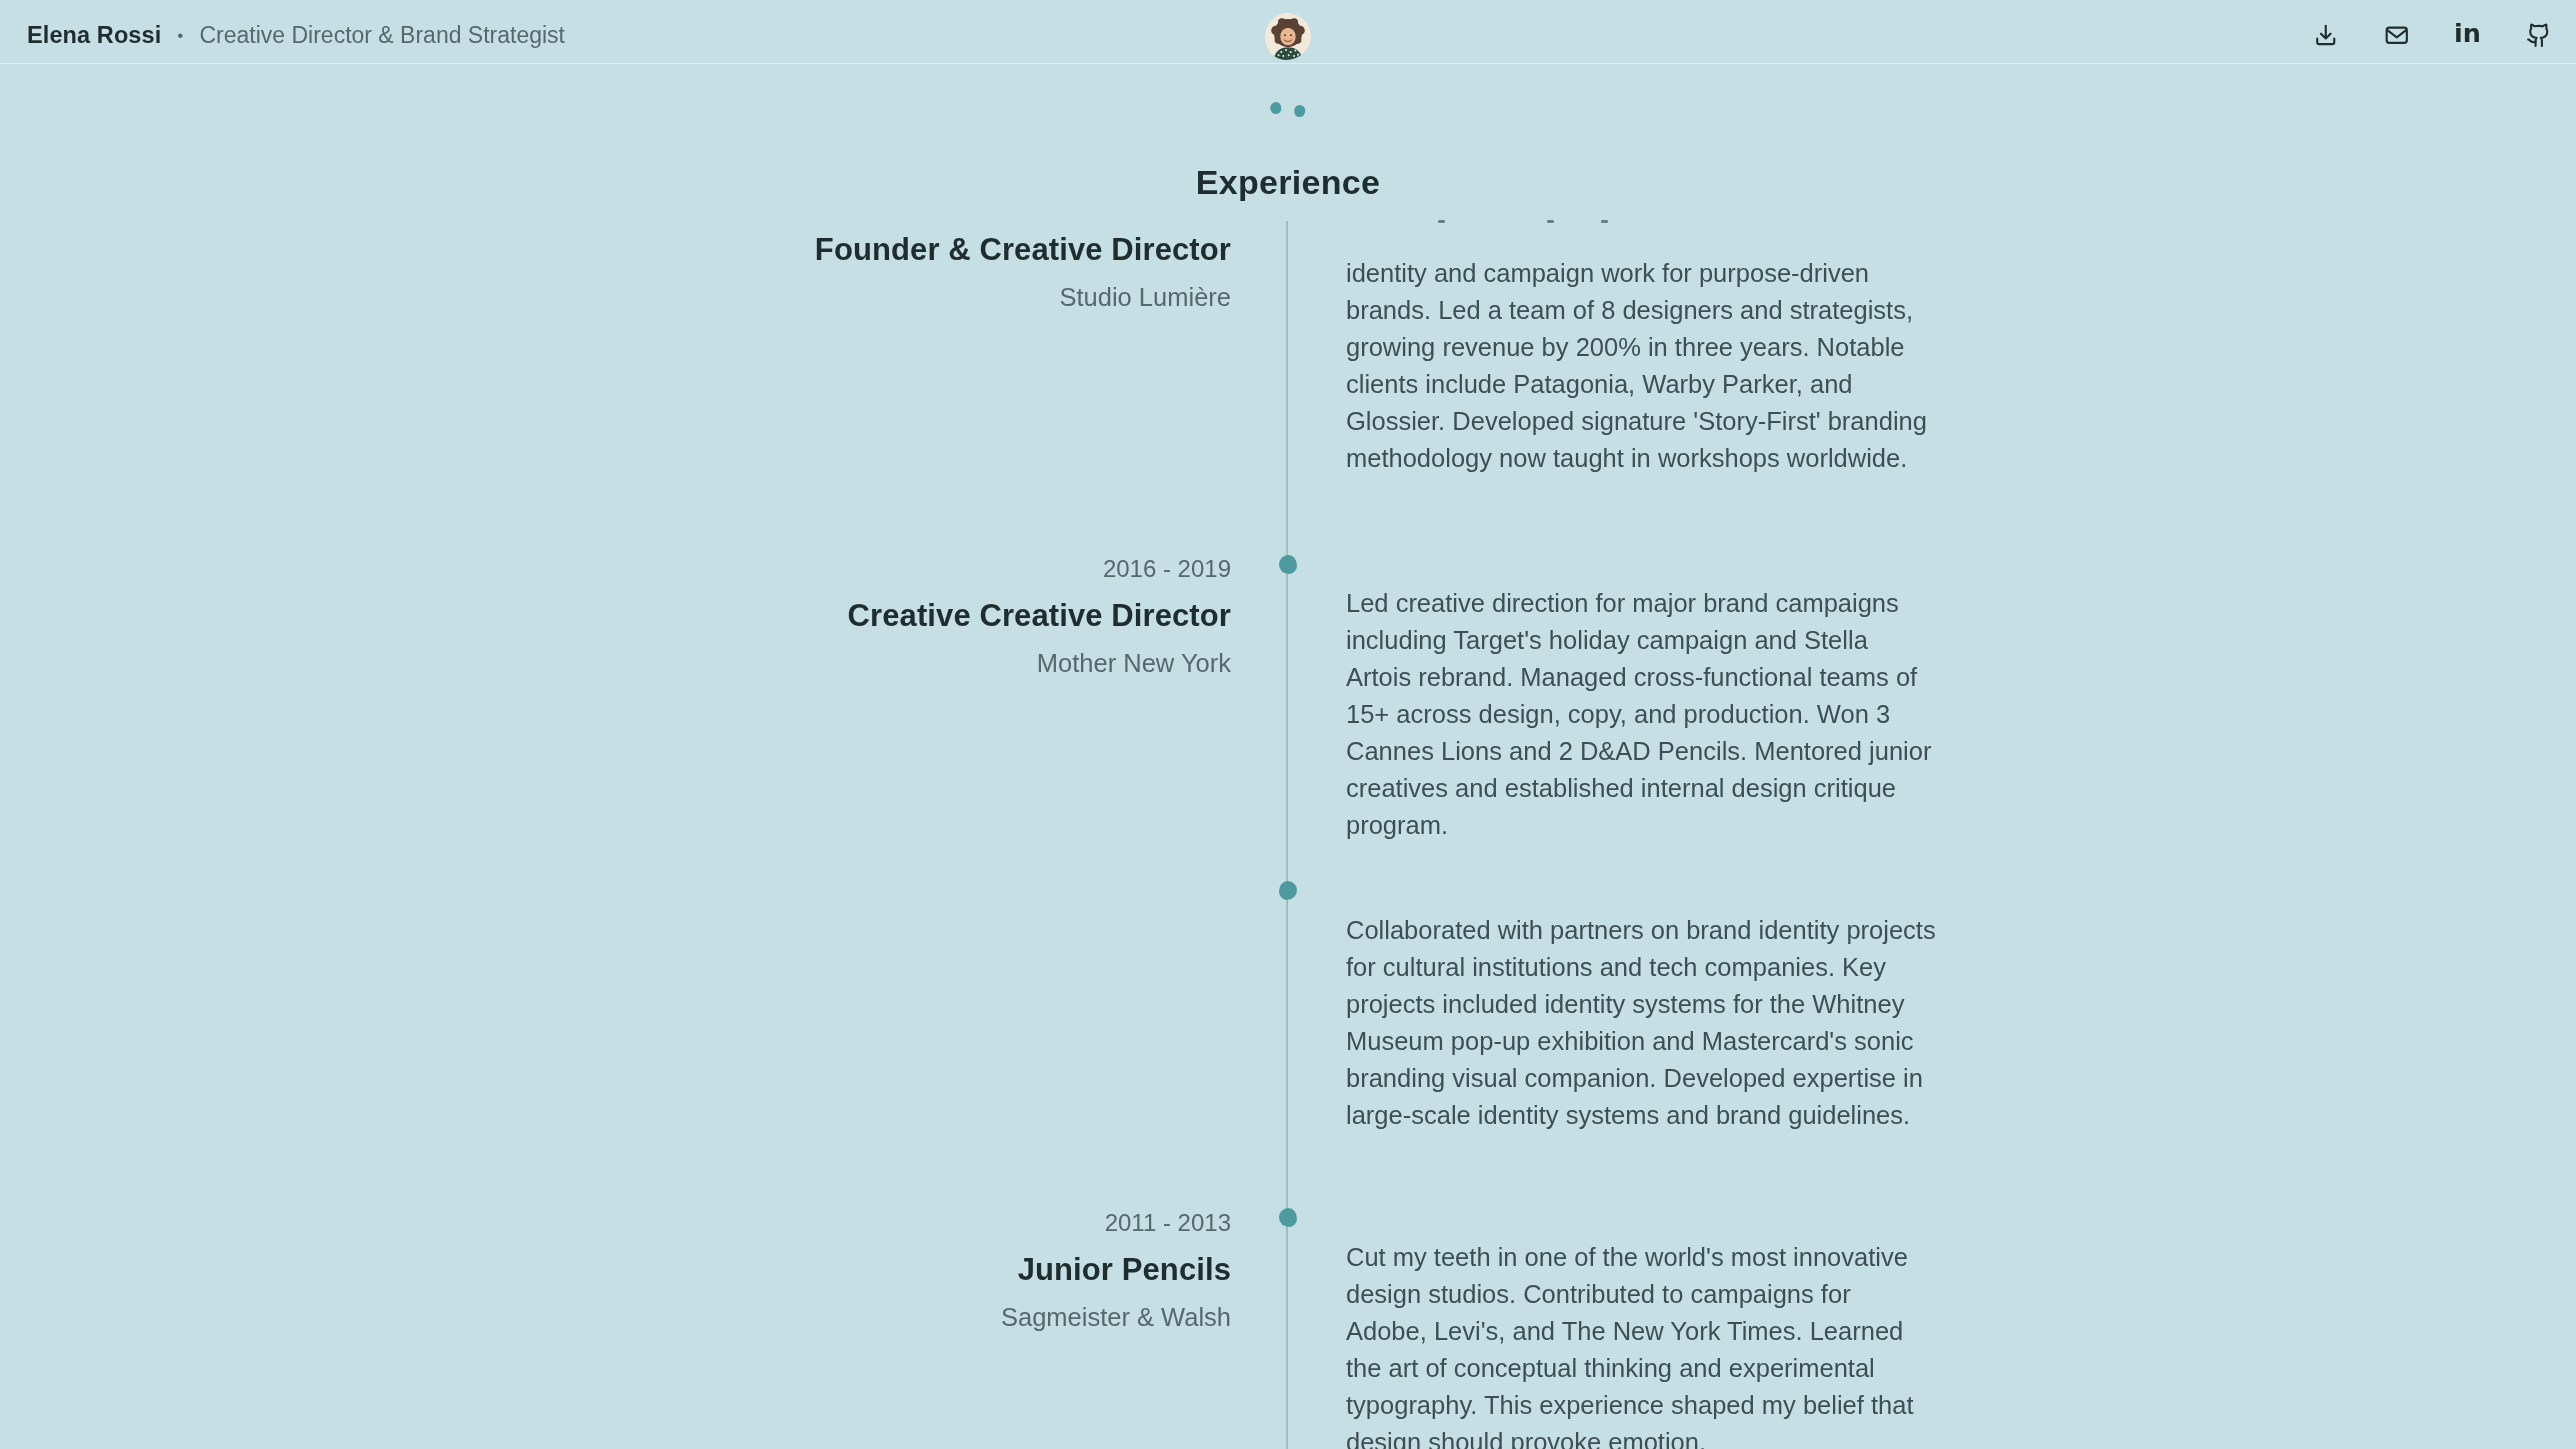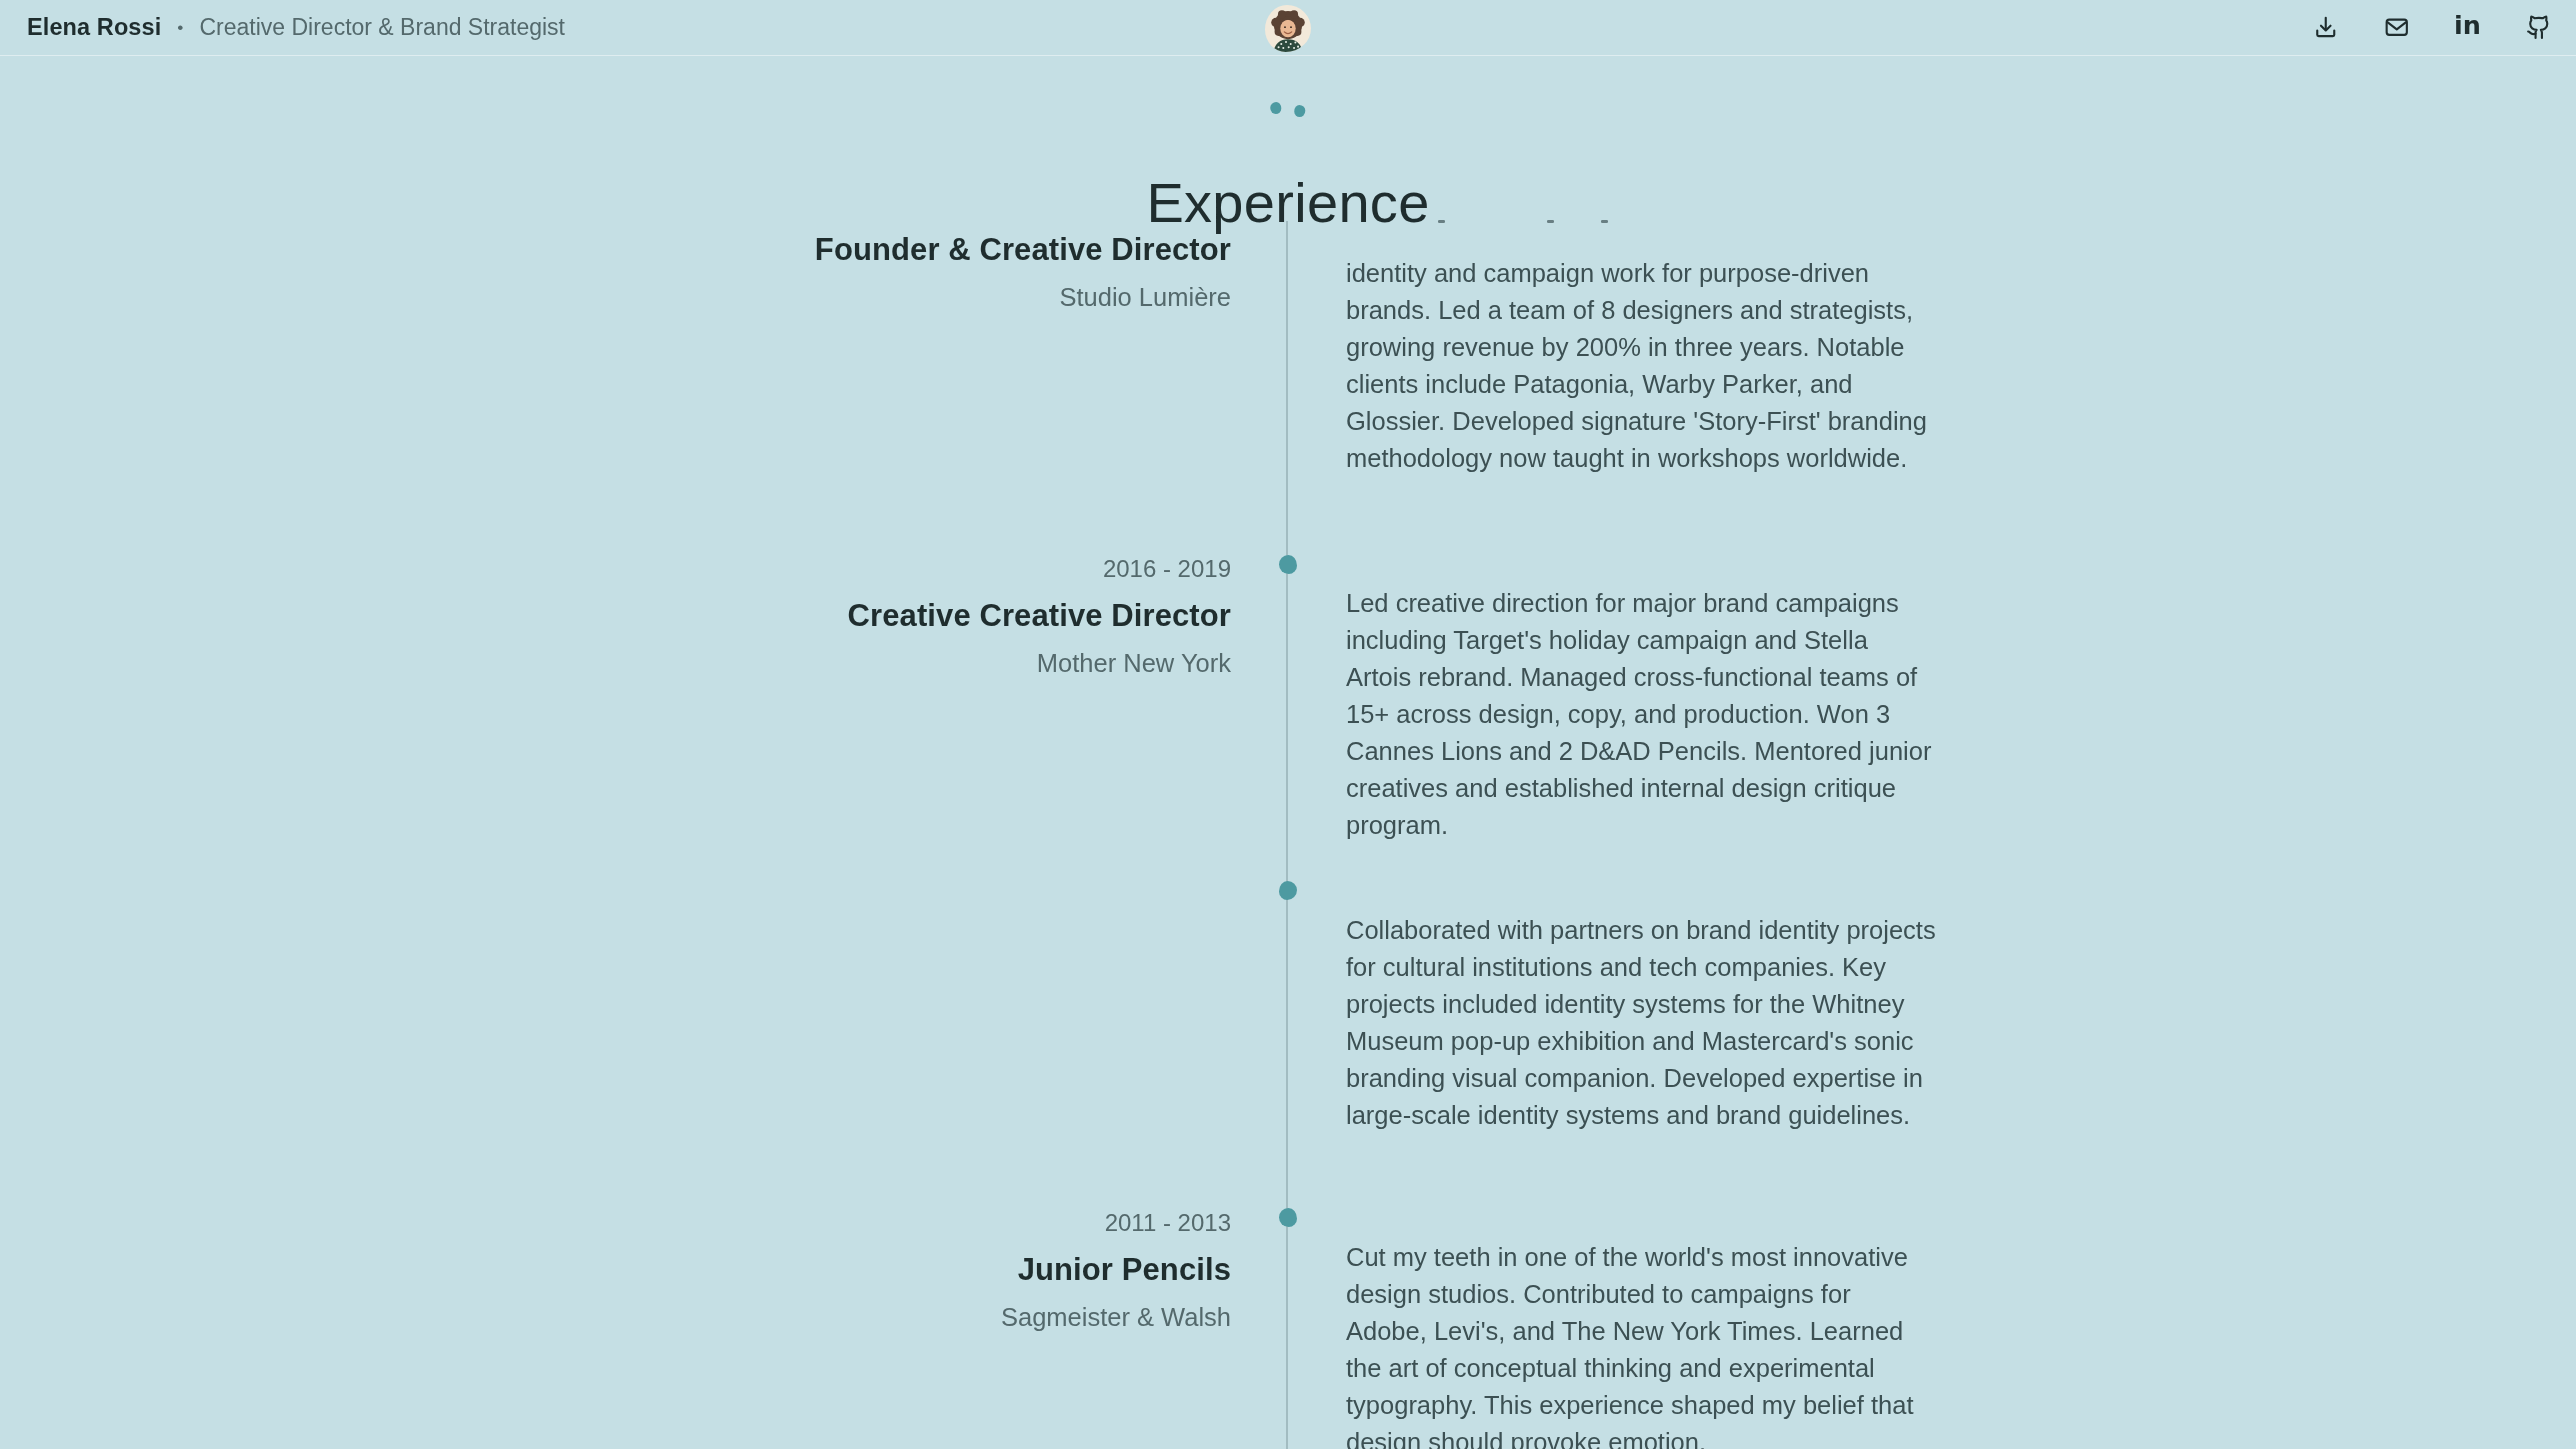--- a/index.html
+++ b/index.html
@@ -7,21 +7,21 @@
     position:relative;
     width:2576px;height:1449px;
     overflow:hidden;
     background:var(--background,#c5dfe4);
     font-family:"Liberation Sans",sans-serif;
     color:var(--ink,#1f2d2e);
   }
 
   
   .topbar{
-    position:absolute;top:0;left:0;right:0;height:56px;
+    position:absolute;top:8px;left:0;right:0;height:56px;
     border-bottom:1.3px solid rgba(255,255,255,0.45);
     display:flex;align-items:center;
     padding:0 27px;box-sizing:border-box;
   }
   .identity{display:flex;align-items:center;gap:16px;}
   .identity .name{font-size:23.5px;font-weight:700;letter-spacing:0.1px;color:var(--ink);}
   .identity .sep{font-size:17.4px;color:var(--muted);}
   .identity .role{font-size:23px;color:var(--muted);}
 
   .avatar{
@@ -54,22 +54,22 @@
     position:absolute;top:102px;left:50%;transform:translateX(-50%);
     display:flex;gap:12.7px;
   }
   .blob-dot{
     width:11.4px;height:12px;background:var(--accent);
     border-radius:54% 46% 50% 50% / 48% 55% 45% 52%;
   }
   .blob-dot:nth-child(2){margin-top:2.7px;border-radius:46% 54% 52% 48% / 55% 46% 54% 45%;}
 
   .section-title{
-    position:absolute;top:132px;left:0;width:100%;
-    text-align:center;font-size:56px;font-weight:400;
+    position:absolute;top:140px;left:0;width:100%;
+    text-align:center;font-size:34px;font-weight:700;
     letter-spacing:0.3px;color:var(--ink);
   }
 
   
   .timeline-line{
     position:absolute;left:1286px;top:221px;bottom:0;width:2px;
     background:var(--line);
   }
   .timeline-dot{
     position:absolute;left:1279px;width:18px;height:19px;

